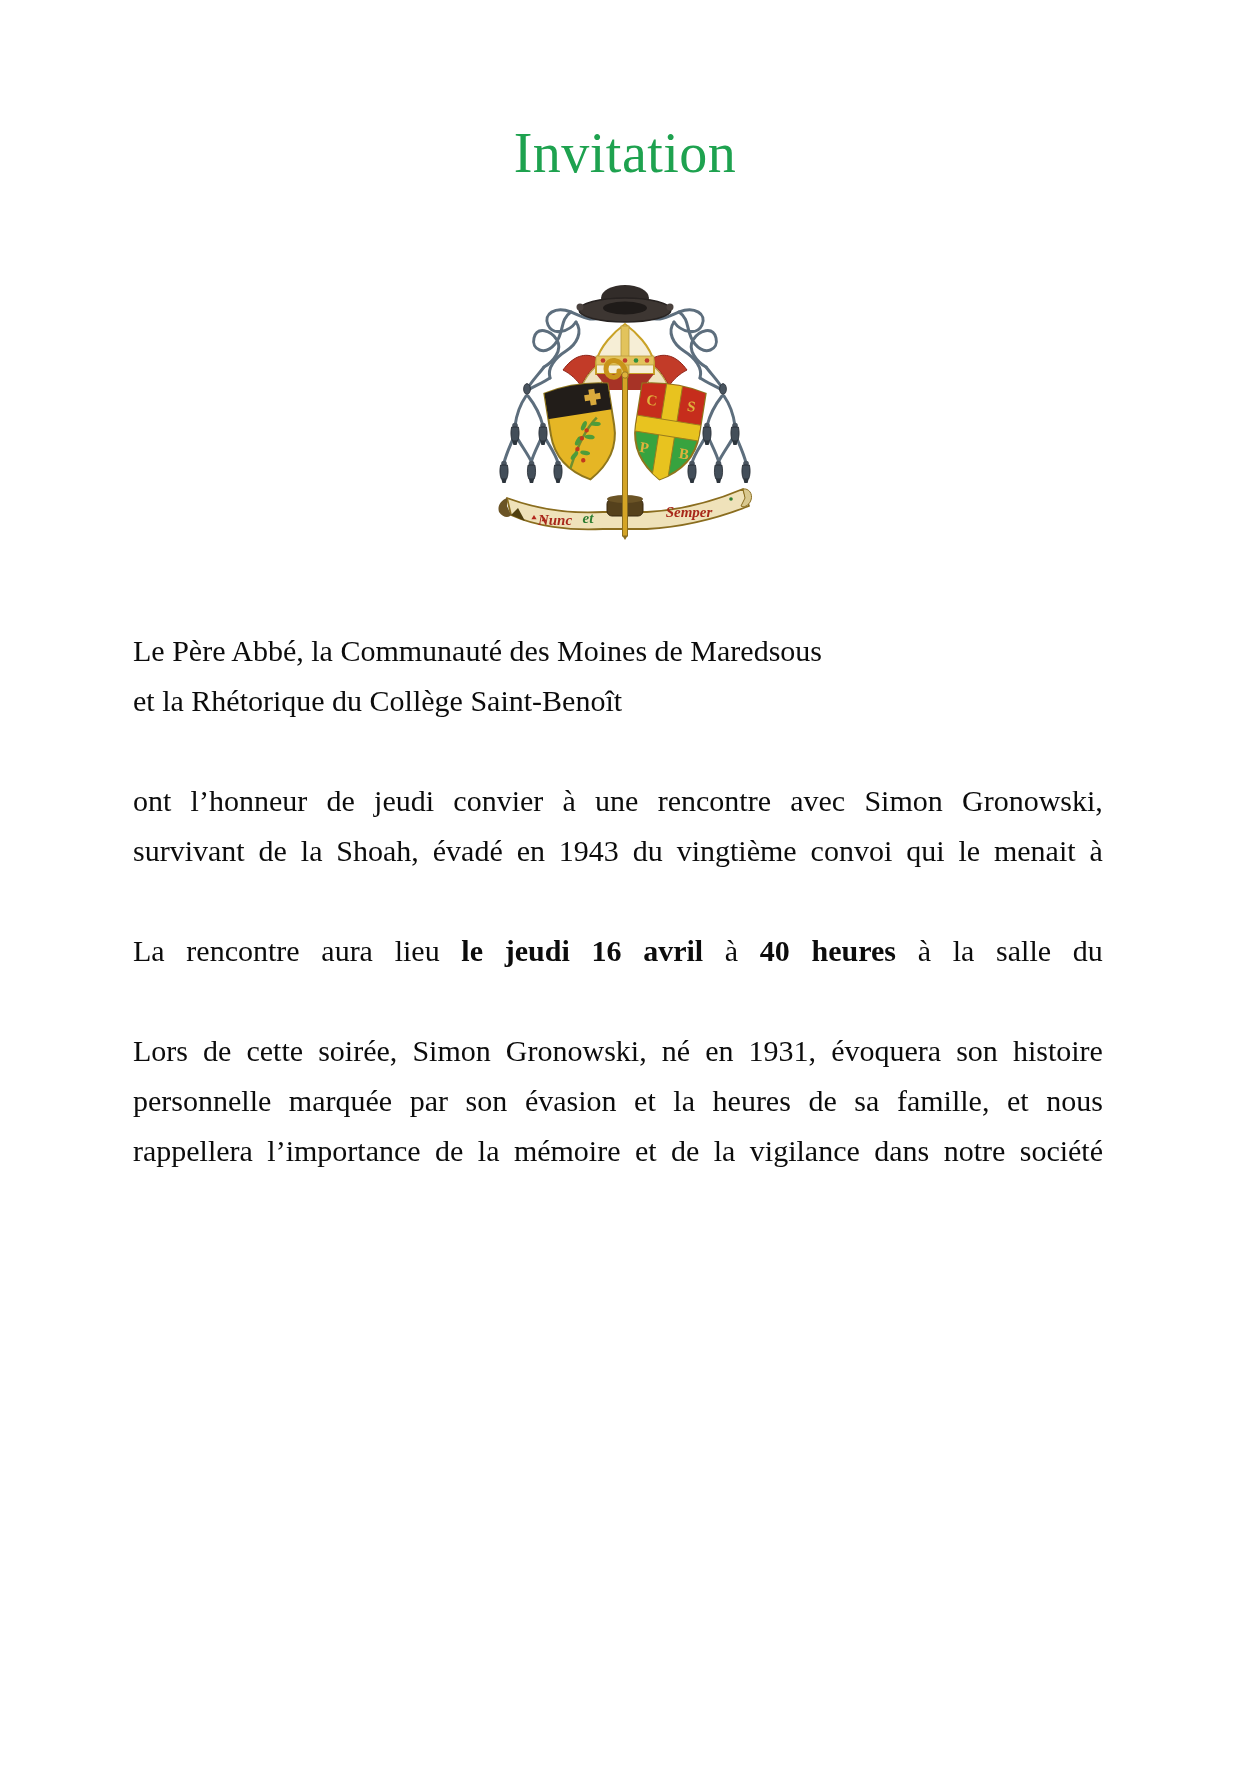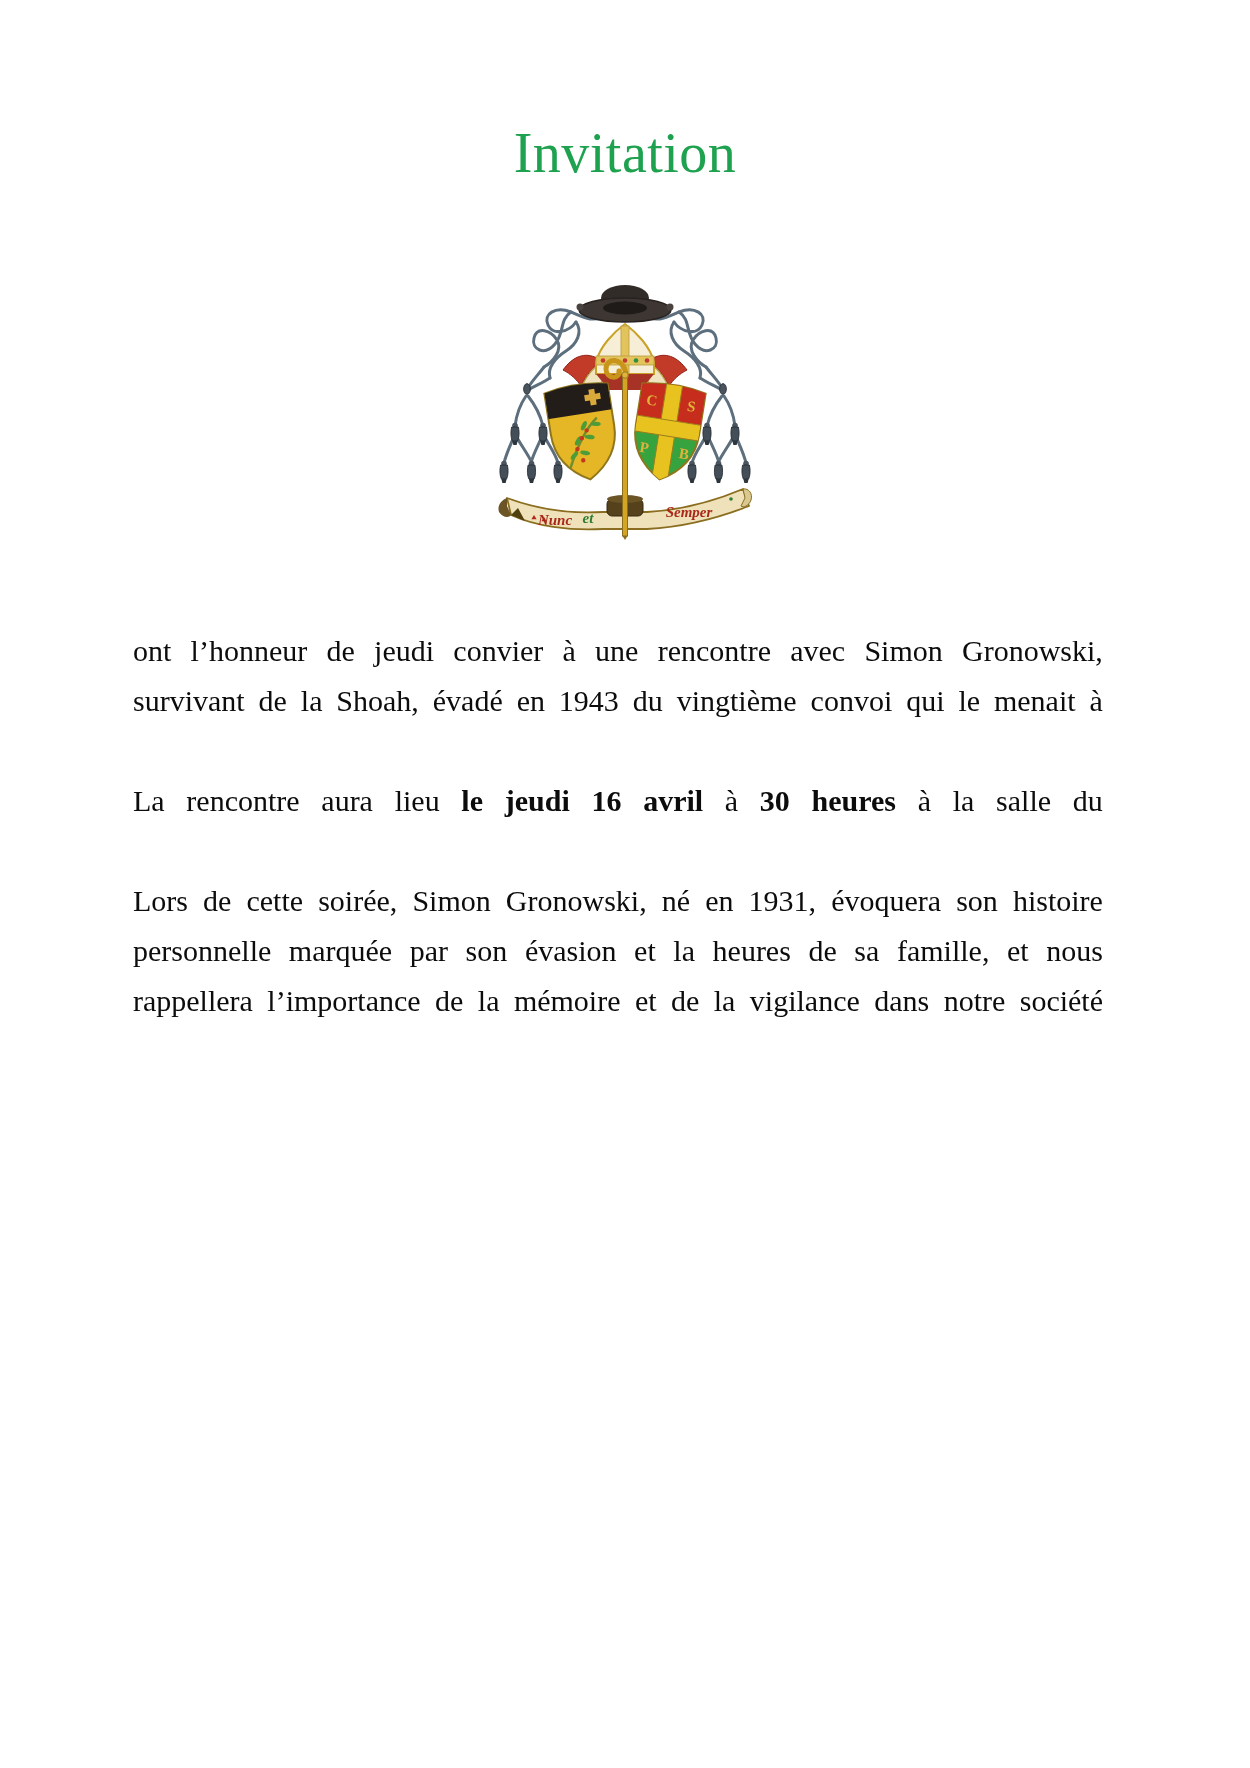--- a/index.html
+++ b/index.html
@@ -172,20 +172,22 @@
       </g>
 
       <text x="62" y="257" text-anchor="middle" class="serif-caps" font-size="15" font-style="italic" fill="#a8281a">Nunc</text>
       <text x="95" y="255" text-anchor="middle" class="serif-caps" font-size="15" font-style="italic" fill="#2e7d32">et</text>
       <text x="196" y="249" text-anchor="middle" class="serif-caps" font-size="15" font-style="italic" fill="#a8281a">Semper</text>
     </svg>
   </div>
 
   <div class="body-text">
       <div class="paragraph">
+        <div class="line"><span>Le Père Abbé, la Communauté des Moines de Maredsous</span></div>
+        <div class="line"><span>et la Rhétorique du Collège Saint-Benoît</span></div>
       </div>
       <div class="paragraph">
         <div class="line just">
           <span>ont</span>
           <span>l’honneur</span>
           <span>de</span>
           <span>jeudi</span>
           <span>convier</span>
           <span>à</span>
           <span>une</span>
@@ -215,21 +217,21 @@
         <div class="line just">
           <span>La</span>
           <span>rencontre</span>
           <span>aura</span>
           <span>lieu</span>
           <span class="b">le</span>
           <span class="b">jeudi</span>
           <span class="b">16</span>
           <span class="b">avril</span>
           <span>à</span>
-          <span class="b">30</span>
+          <span class="b">40</span>
           <span class="b">heures</span>
           <span>à</span>
           <span>la</span>
           <span>salle</span>
           <span>du</span>
         </div>
       </div>
       <div class="paragraph">
         <div class="line just">
           <span>Lors</span>

